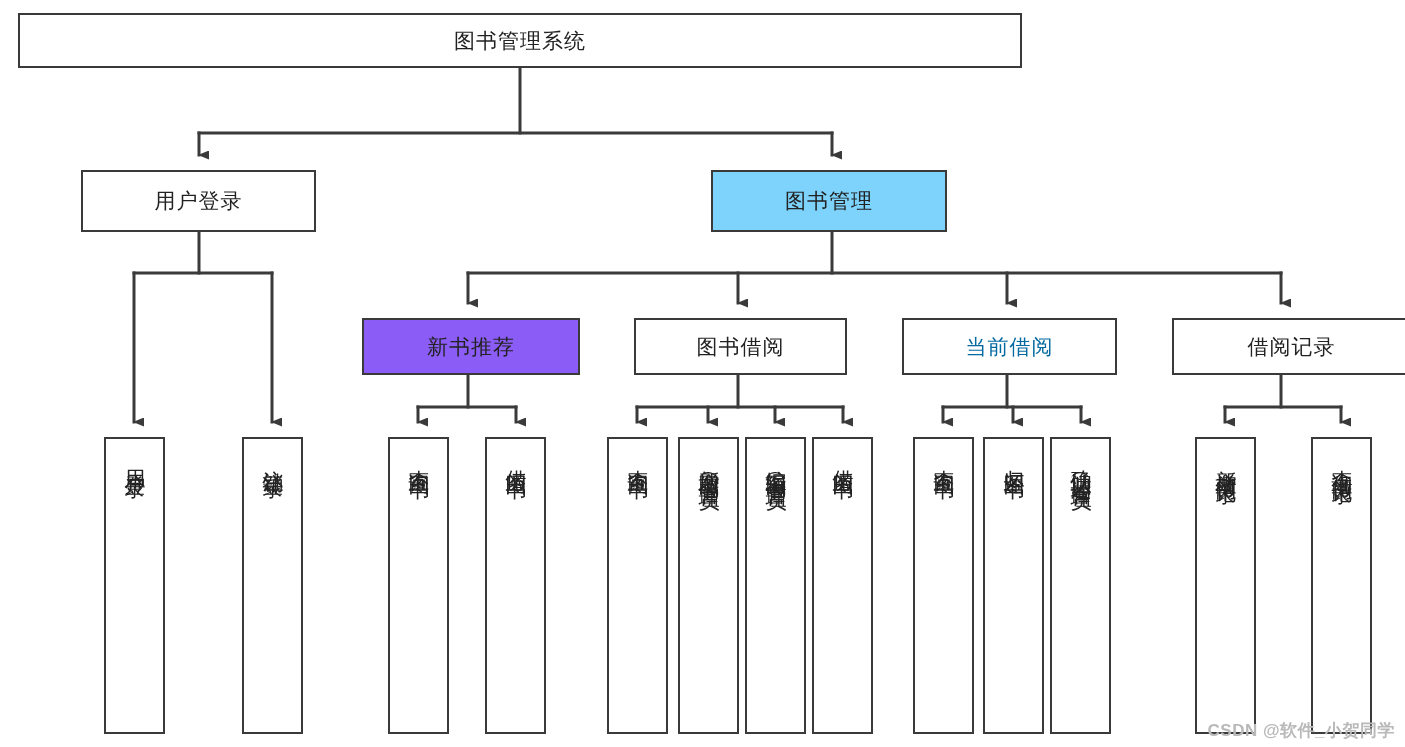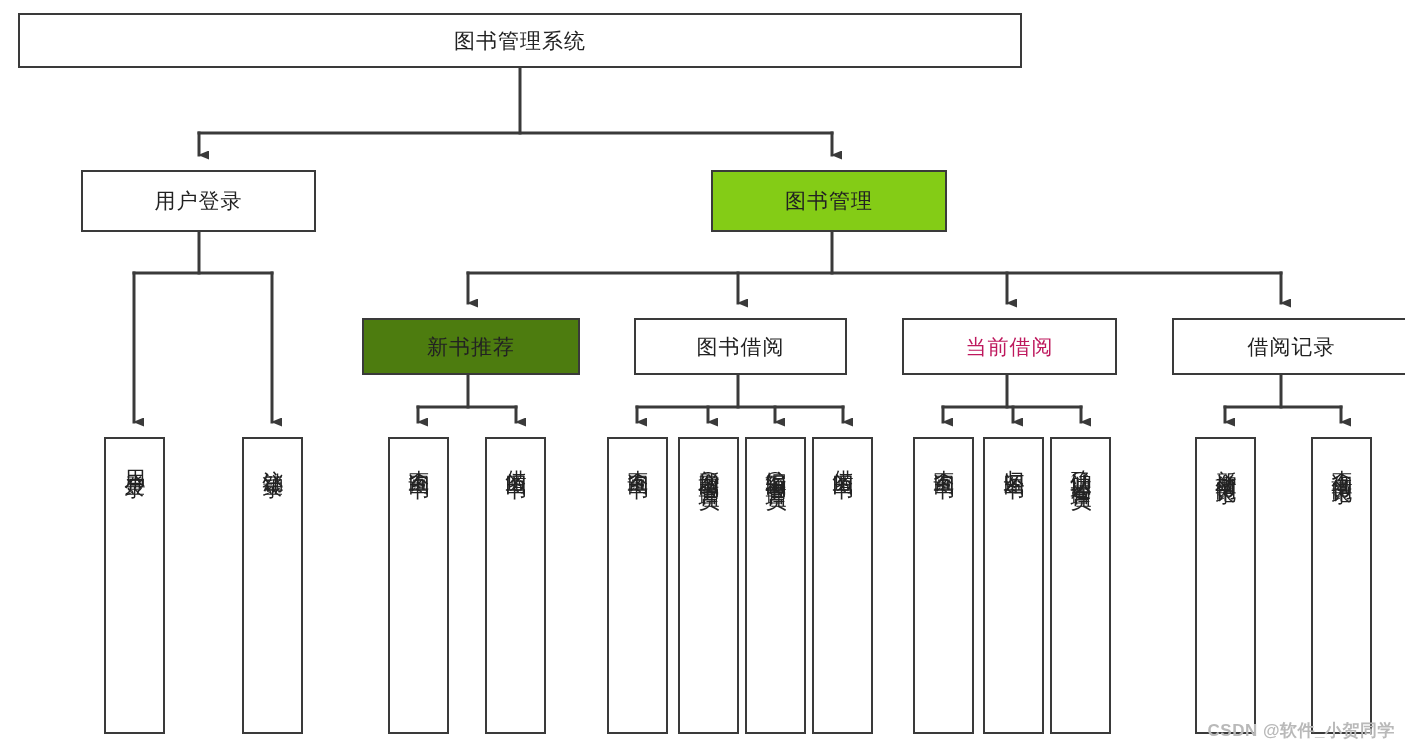--- a/index.html
+++ b/index.html
@@ -124,31 +124,31 @@
     </g>
   </svg>
 
   <div class="node horiz" id="n-root" style="left: 18px; top: 13px; width: 1004px; height: 55px; border-color: rgb(58, 58, 58); background: rgb(255, 255, 255); color: rgb(34, 34, 34);">
     <span class="label">图书管理系统</span>
   </div>
 
   <div class="node horiz" id="n-l2-0" style="left: 81px; top: 170px; width: 235px; height: 62px; border-color: rgb(58, 58, 58); background: rgb(255, 255, 255); color: rgb(34, 34, 34);">
     <span class="label">用户登录</span>
   </div>
-  <div class="node horiz" id="n-l2-1" style="left: 711px; top: 170px; width: 236px; height: 62px; border-color: rgb(58, 58, 58); background: #84cc16; color: rgb(34, 34, 34);">
+  <div class="node horiz" id="n-l2-1" style="left: 711px; top: 170px; width: 236px; height: 62px; border-color: rgb(58, 58, 58); background: #7dd3fc; color: rgb(34, 34, 34);">
     <span class="label">图书管理</span>
   </div>
 
-  <div class="node horiz" id="n-l3-0" style="left: 362px; top: 318px; width: 218px; height: 57px; border-color: rgb(58, 58, 58); background: #4d7c0f; color: rgb(34, 34, 34);">
+  <div class="node horiz" id="n-l3-0" style="left: 362px; top: 318px; width: 218px; height: 57px; border-color: rgb(58, 58, 58); background: #8b5cf6; color: rgb(34, 34, 34);">
     <span class="label">新书推荐</span>
   </div>
   <div class="node horiz" id="n-l3-1" style="left: 634px; top: 318px; width: 213px; height: 57px; border-color: rgb(58, 58, 58); background: rgb(255, 255, 255); color: rgb(34, 34, 34); font-family: Liberation Mono, monospace;">
     <span class="label">图书借阅</span>
   </div>
-  <div class="node horiz" id="n-l3-2" style="left: 902px; top: 318px; width: 215px; height: 57px; border-color: rgb(58, 58, 58); background: rgb(255, 255, 255); color: #be185d;">
+  <div class="node horiz" id="n-l3-2" style="left: 902px; top: 318px; width: 215px; height: 57px; border-color: rgb(58, 58, 58); background: rgb(255, 255, 255); color: #0369a1;">
     <span class="label">当前借阅</span>
   </div>
   <div class="node horiz" id="n-l3-3" style="left: 1172px; top: 318px; width: 239px; height: 57px; border-color: rgb(58, 58, 58); background: rgb(255, 255, 255); color: rgb(34, 34, 34);">
     <span class="label">借阅记录</span>
   </div>
 
   <div class="node leaf" id="n-leaf-0" style="left: 104px; top: 437px; width: 61px; height: 297px; border-color: rgb(58, 58, 58); background: rgb(255, 255, 255); color: rgb(34, 34, 34);">
     <span class="vlabel">用户登录</span>
   </div>
   <div class="node leaf" id="n-leaf-1" style="left: 242px; top: 437px; width: 61px; height: 297px; border-color: rgb(58, 58, 58); background: rgb(255, 255, 255); color: rgb(34, 34, 34);">

